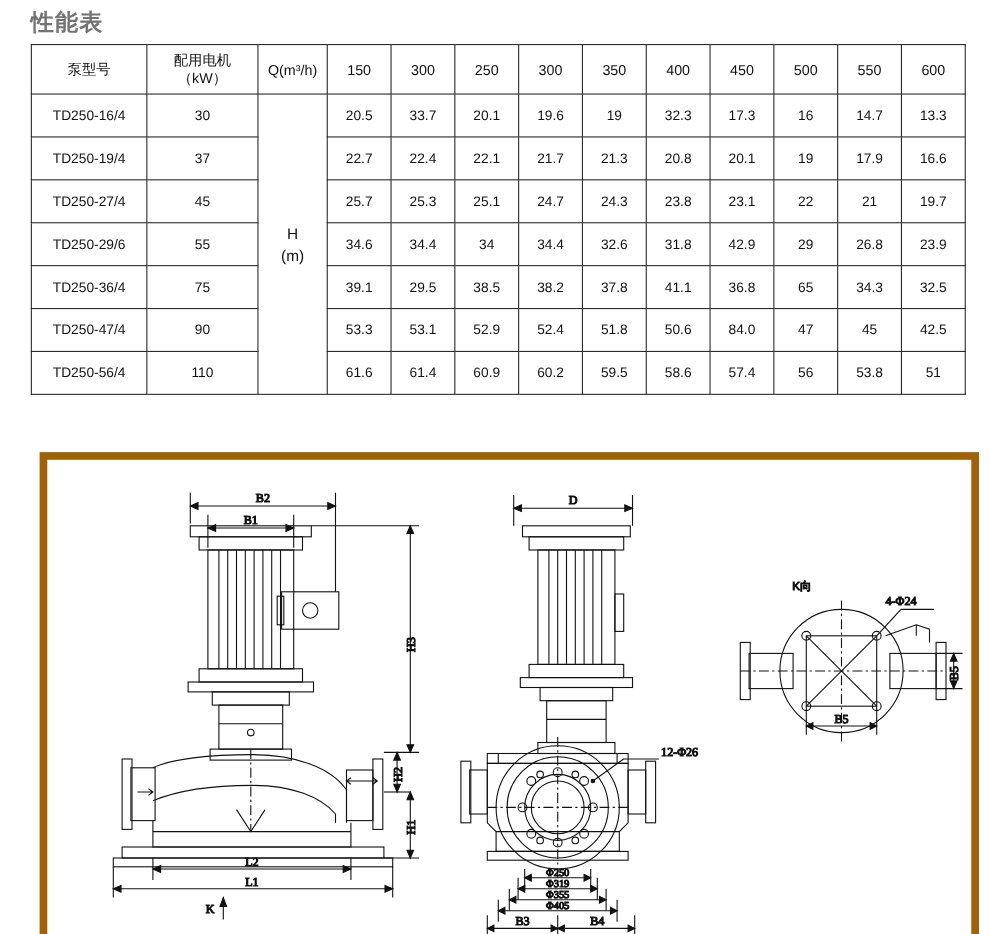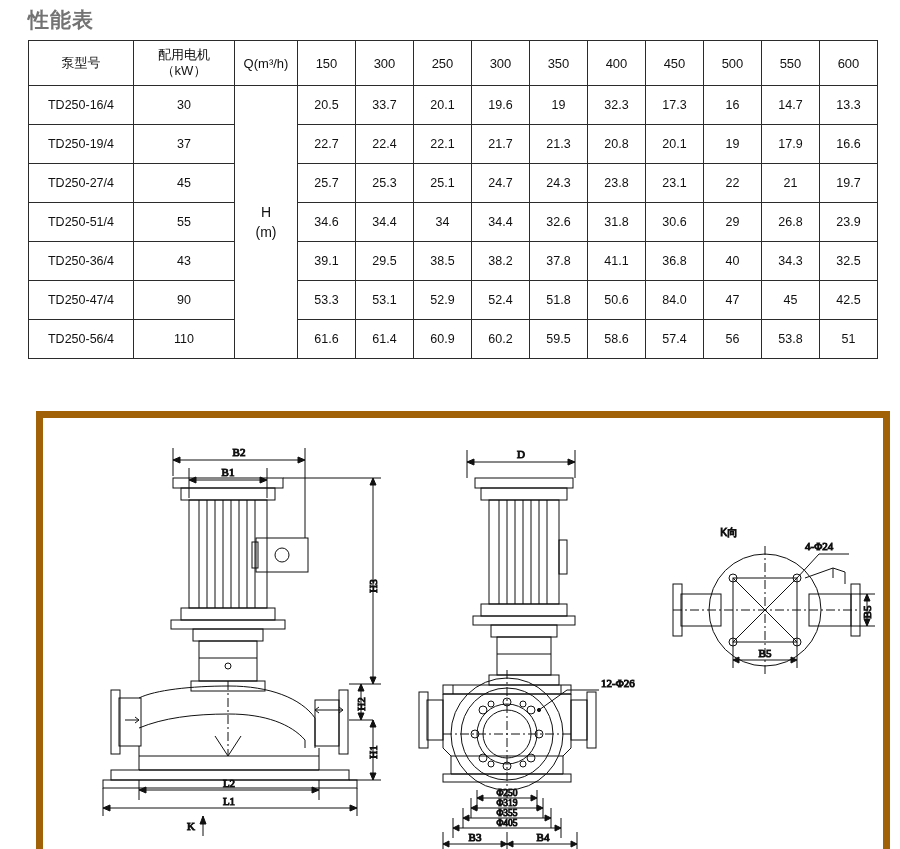--- a/index.html
+++ b/index.html
@@ -157,44 +157,44 @@
           <td>25.1</td>
           <td>24.7</td>
           <td>24.3</td>
           <td>23.8</td>
           <td>23.1</td>
           <td>22</td>
           <td>21</td>
           <td>19.7</td>
         </tr>
         <tr>
-          <td>TD250-51/4</td>
+          <td>TD250-29/6</td>
           <td>55</td>
           <td>34.6</td>
           <td>34.4</td>
           <td>34</td>
           <td>34.4</td>
           <td>32.6</td>
           <td>31.8</td>
-          <td>30.6</td>
+          <td>42.9</td>
           <td>29</td>
           <td>26.8</td>
           <td>23.9</td>
         </tr>
         <tr>
           <td>TD250-36/4</td>
-          <td>43</td>
+          <td>75</td>
           <td>39.1</td>
           <td>29.5</td>
           <td>38.5</td>
           <td>38.2</td>
           <td>37.8</td>
           <td>41.1</td>
           <td>36.8</td>
-          <td>40</td>
+          <td>65</td>
           <td>34.3</td>
           <td>32.5</td>
         </tr>
         <tr>
           <td>TD250-47/4</td>
           <td>90</td>
           <td>53.3</td>
           <td>53.1</td>
           <td>52.9</td>
           <td>52.4</td>

